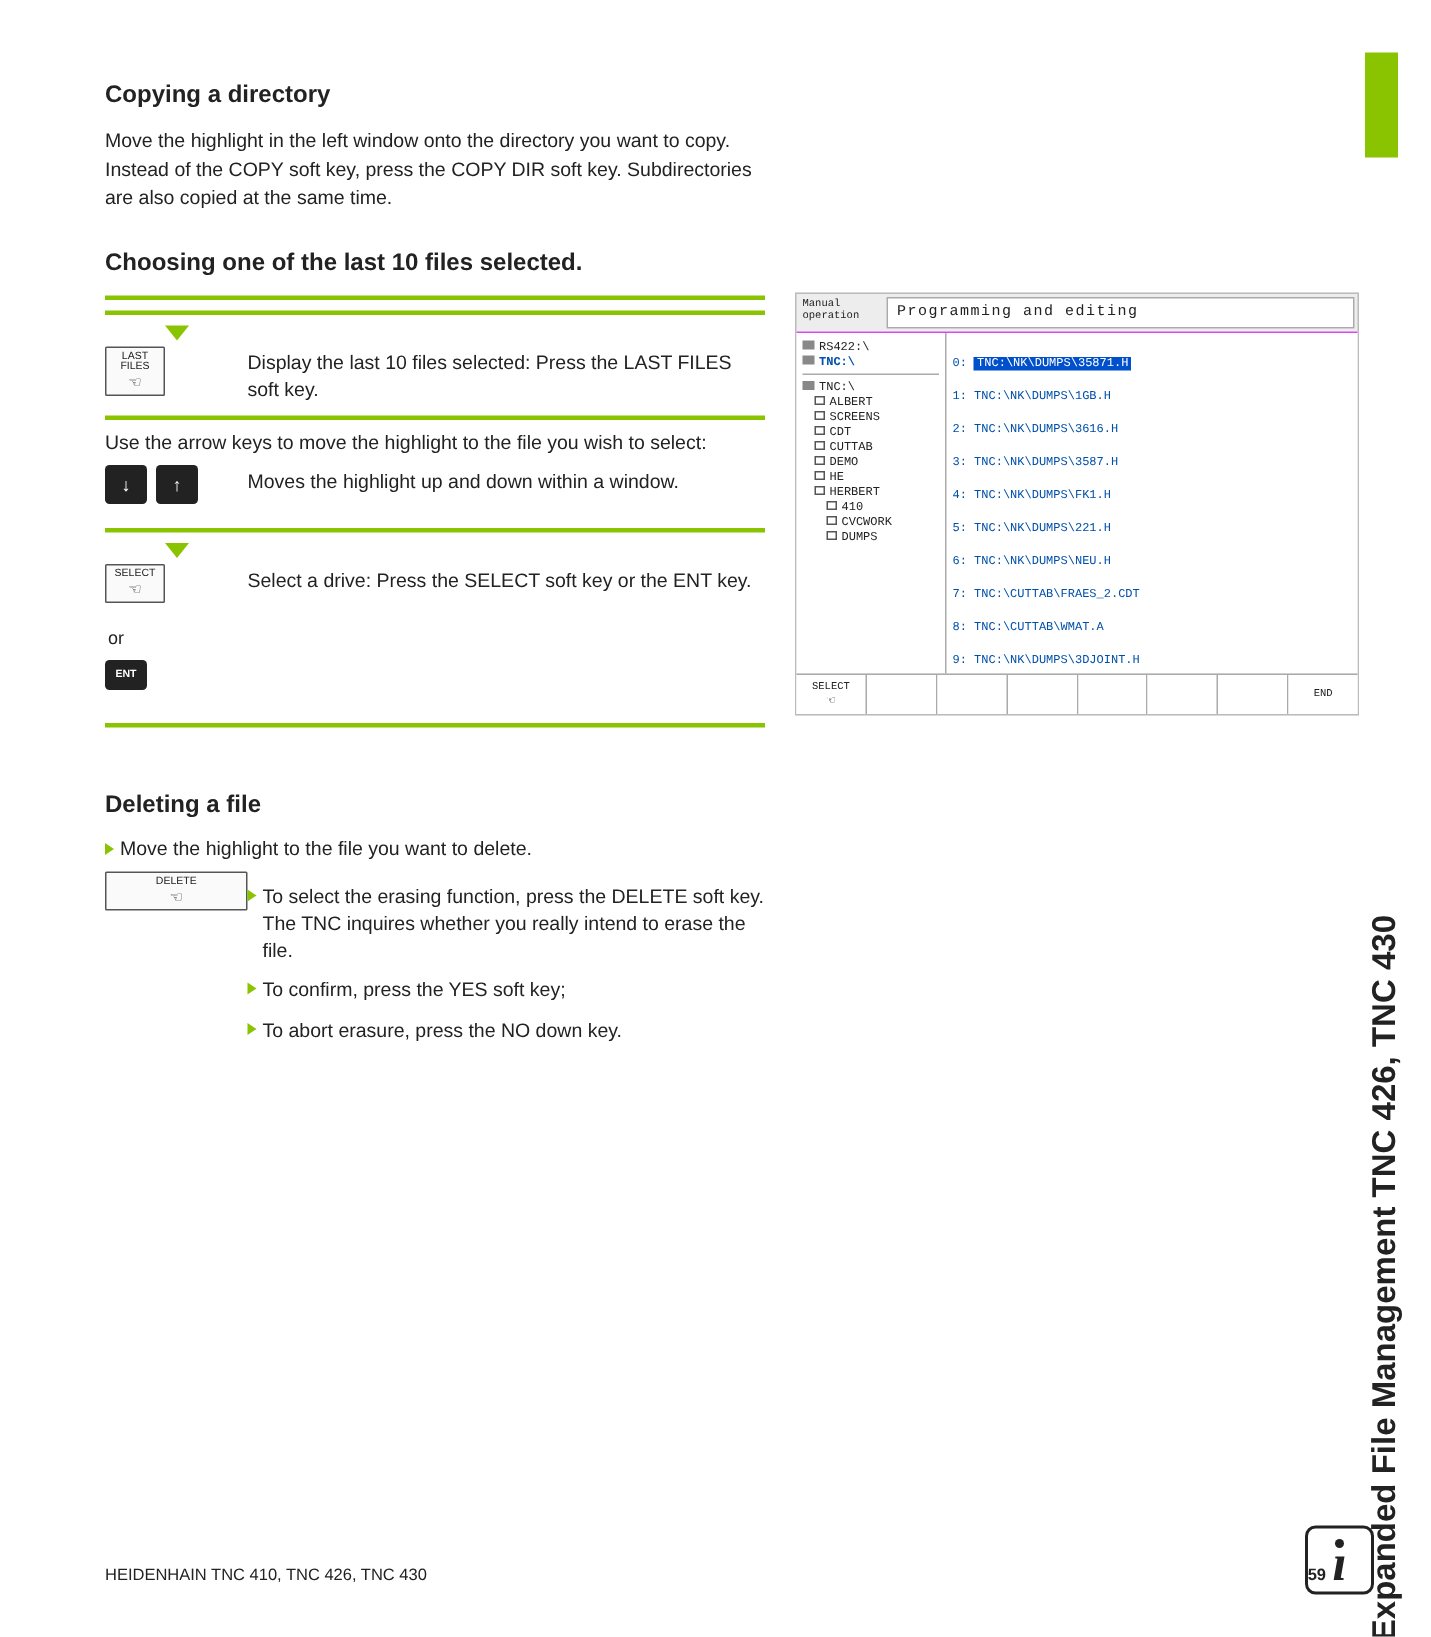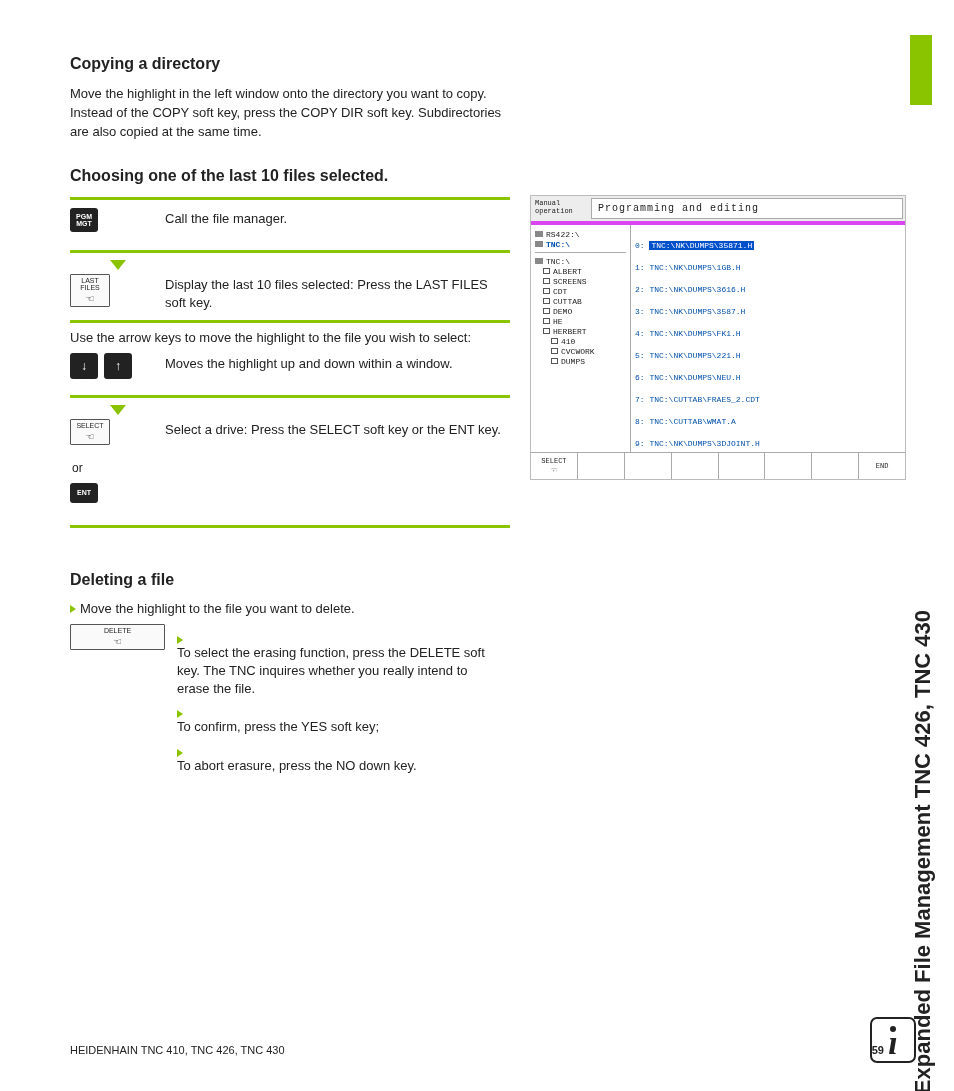--- a/index.html
+++ b/index.html
@@ -51,41 +51,41 @@
 
   
   .figure {
     position: absolute; left: 530px; top: 195px;
     width: 376px; border: 1px solid #bbb; background: #ededed;
     font-family: "Courier New", monospace; font-size: 8px;
   }
   .fig-header { display: flex; }
   .fig-header .mode { width: 60px; padding: 4px; font-size: 7px; line-height: 1.1; }
   .fig-header .title { flex: 1; background: #fff; border: 1px solid #aaa; margin: 2px 2px 2px 0; padding: 4px 6px; font-size: 10px; letter-spacing: 1px; }
-  .fig-body { display: flex; background: #fff; border-top: 4px solid #d946ef; min-height: 200px; }
+  .fig-body { display: flex; background: #fff; border-top: 1px solid #d946ef; min-height: 200px; }
   .fig-tree { width: 100px; border-right: 1px solid #aaa; padding: 4px; }
   .fig-tree-top { border-bottom: 1px solid #aaa; padding-bottom: 3px; margin-bottom: 3px; }
   .tree-line { white-space: nowrap; padding: 0.5px 0; }
   .tree-line .folder { display: inline-block; width: 7px; height: 6px; border: 1px solid #555; vertical-align: middle; margin-right: 3px; background: #fff; }
   .drive-ico { display:inline-block; width:8px; height:6px; background:#888; margin-right:3px; vertical-align:middle;}
   .tree-blue { color: #0050aa; font-weight: bold; }
   .fig-files { flex: 1; padding: 4px; }
   .file-line { color: #0050aa; font-weight: normal; padding: 0.5px 0; white-space: nowrap; margin-top: 12px; }
   .file-line.sel { background: #0050cc; color: #fff; display: inline-block; padding: 0 2px; }
   .file-num { color: #0050aa; }
   .fig-softbar { display: flex; border-top: 1px solid #aaa; background: #ededed; }
   .fig-sk { flex: 1; border-right: 1px solid #aaa; height: 26px; display:flex; flex-direction:column; justify-content:center; align-items:center; font-size:7px; background:#fff; }
   .fig-sk:last-child { border-right: none; }
 
   
   .bullet { display: inline-block; width: 0; height: 0; border-left: 6px solid #8ac400; border-top: 4px solid transparent; border-bottom: 4px solid transparent; margin-right: 4px; vertical-align: middle; }
   .del-row { display: flex; margin: 8px 0 4px 0; }
   .del-key-col { width: 95px; flex-shrink: 0; }
   .del-list { margin-left: 0; }
-  .del-item { margin: 8px 12px; line-height: 1.4; display: flex; flex-direction: column; }
+  .del-item { margin: 8px 0; line-height: 1.4; display: flex; }
   .del-item .bullet { flex-shrink: 0; margin-top: 4px; }
 
   
   .footer { position: absolute; bottom: 35px; left: 70px; right: 70px; font-size: 11px; display: flex; justify-content: space-between; gap: 16px; }
   .footer .pn { font-weight: bold; }
   .info-badge {
     position: absolute; right: 38px; bottom: 28px;
     width: 46px; height: 46px; border: 2px solid #222; border-radius: 7px;
     display: flex; align-items: center; justify-content: center;
     font-family: Georgia, serif; font-weight: bold; font-size: 34px; color: #222;
@@ -105,29 +105,20 @@
 
   <div class="left-col">
 
     <h3>Copying a directory</h3>
     <p class="para">Move the highlight in the left window onto the directory you want to copy. Instead of the COPY soft key, press the COPY DIR soft key. Subdirectories are also copied at the same time.</p>
 
     <h3>Choosing one of the last 10 files selected.</h3>
 
     <div class="green-bar"></div>
 
-    <div class="step-row">
-      <div class="key-col">
-        <div class="hardkey lg">
-          <span>PGM</span>
-          <span>MGT</span>
-        </div>
-      </div>
-      <div class="txt-col">Call the file manager.</div>
-    </div>
 
     <div class="green-bar"></div>
     <div class="green-wedge"></div>
 
     <div class="step-row">
       <div class="key-col">
         <div class="softkey">
           <span>LAST</span>
           <span>FILES</span>
           <span class="sk-icon">☜</span>

